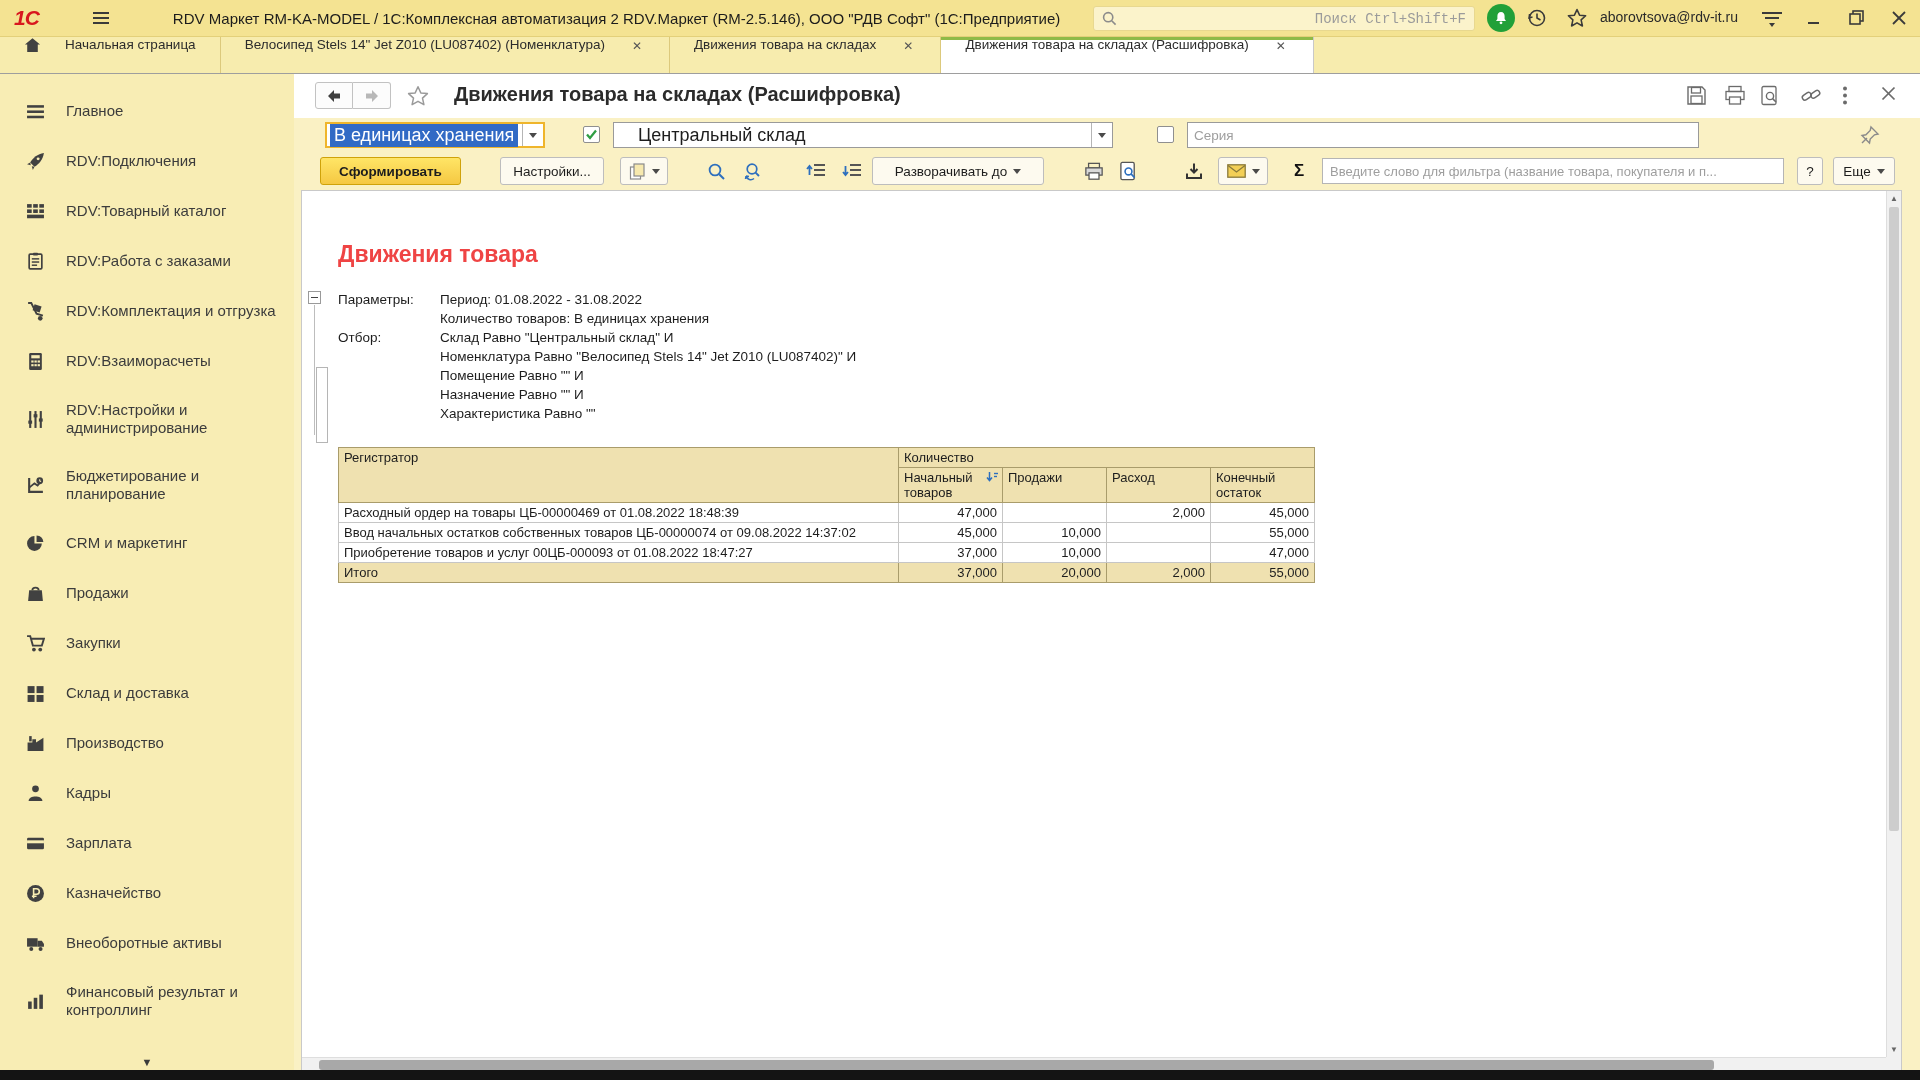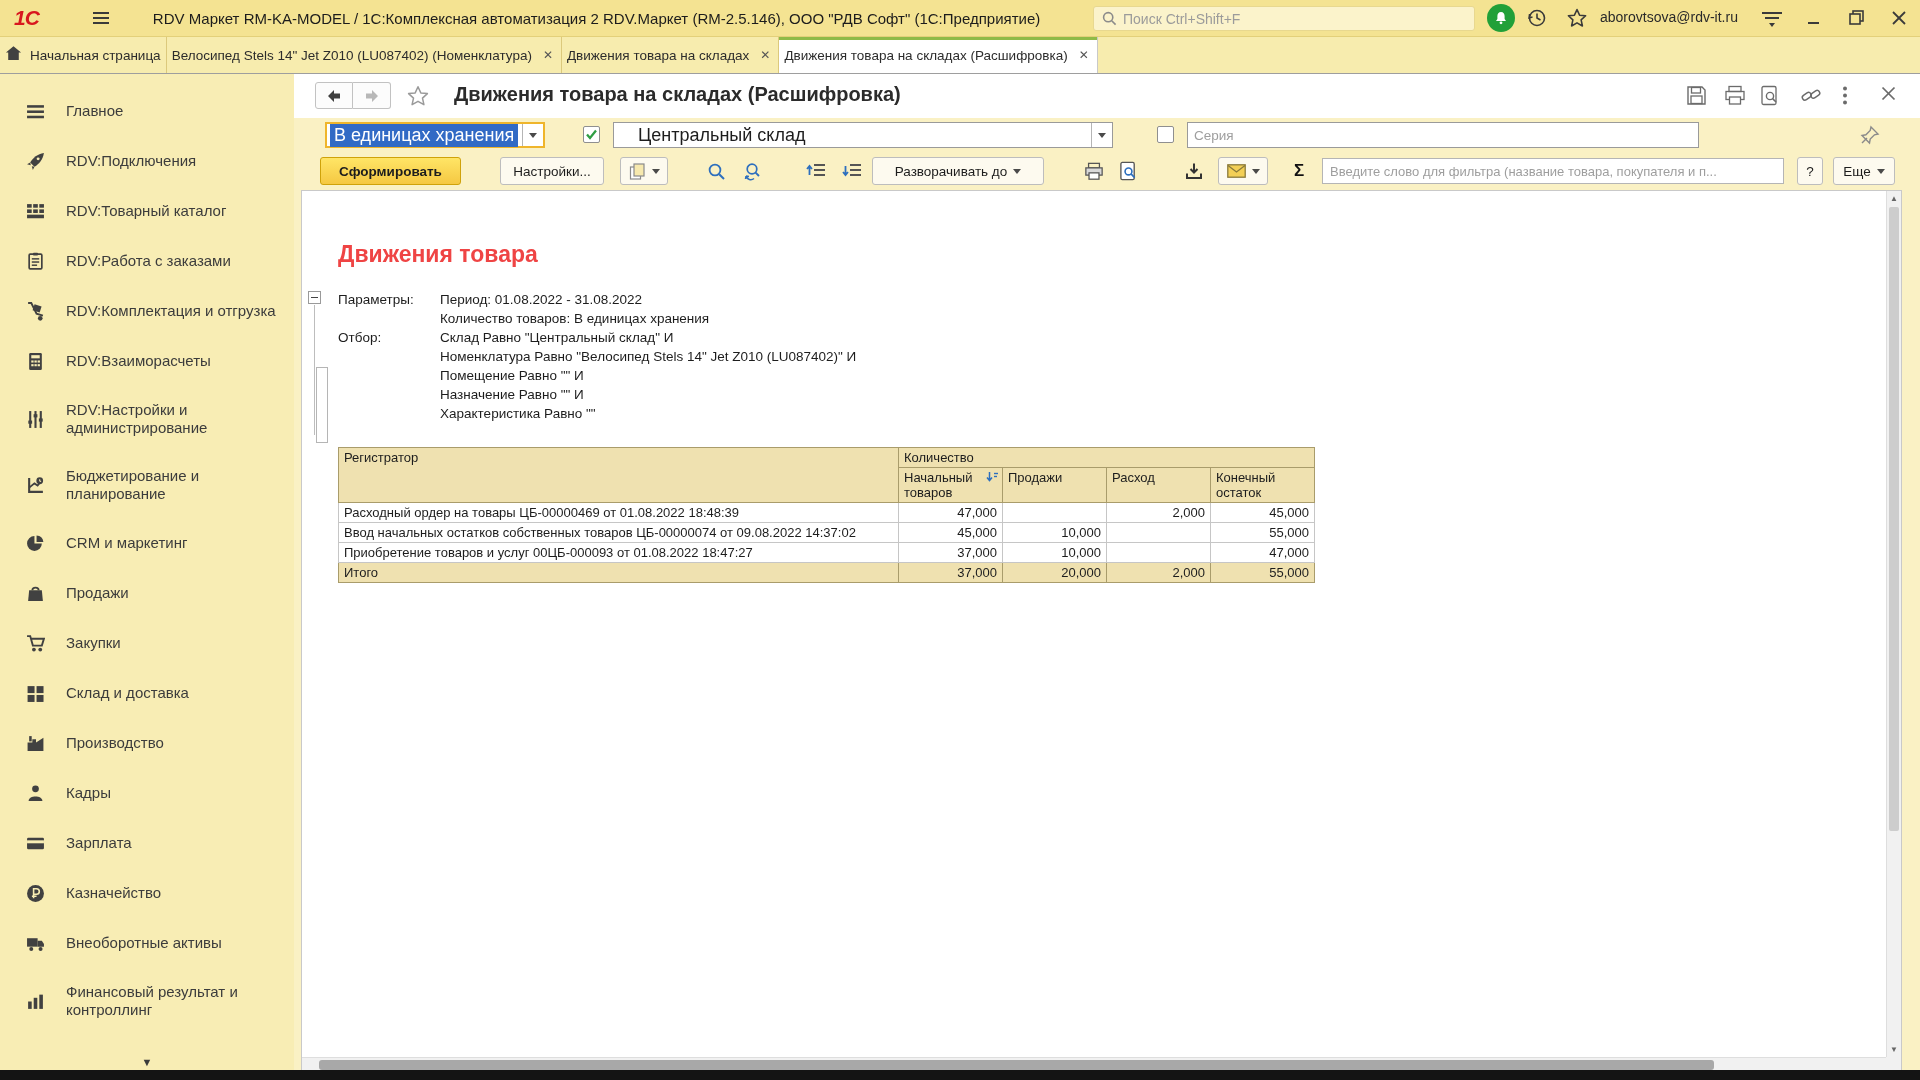--- a/index.html
+++ b/index.html
@@ -4,33 +4,33 @@
 <style>
   * { margin:0; padding:0; box-sizing:border-box; }
   html,body { width:1920px; height:1080px; overflow:hidden; font-family:"Liberation Sans",sans-serif; }
   body { background:#faf1c4; color:#1d1d1d; position:relative; }
 
   
   .topbar { position:relative; height:37px; background:#f4e392; display:flex; align-items:center; border-bottom:1px solid #e3d07a;gap:32px; }
   .logo-1c { font-weight:bold; font-size:21px; color:#d8171e; margin-left:14px; letter-spacing:-1px; font-style:italic; }
   .hamburger { margin-left:22px; display:inline-flex; flex-direction:column; gap:3px; cursor:pointer; }
   .hamburger i { display:block; width:16px; height:2px; background:#3a3a3a; }
-  .win-title { margin-left:12px; font-size:15px; color:#1c1c1c; white-space:nowrap; }
+  .win-title { margin-left:32px; font-size:15px; color:#1c1c1c; white-space:nowrap; }
   .top-search { position:absolute; left:1093px; top:6px; width:382px; height:25px; background:#fbf3cb; border:1px solid #e8d88f; border-radius:3px; display:flex; align-items:center; padding:0 8px; }
-  .top-search input { border:none; outline:none; background:transparent; font-size:14px; color:#a16207; width:100%; font-family:Liberation Sans, sans-serif; }
+  .top-search input { border:none; outline:none; background:transparent; font-size:14px; color:#a16207; width:100%; font-family:Liberation Mono, monospace;text-align:right; }
   .top-search input::placeholder { color:#9b9b9b; }
   .bell-btn { position:absolute; left:1487px; top:4px; width:28px; height:28px; border-radius:50%; background:#21a038; display:flex; align-items:center; justify-content:center; cursor:pointer; }
   .icon-btn { cursor:pointer; display:inline-flex; align-items:center; justify-content:center; }
   .abs { position:absolute; }
   .user-email { position:absolute; left:1600px; top:9px; font-size:14px; color:#2a2a2a; cursor:pointer; }
   .win-ctrl { font-size:15px; color:#3a3a3a; }
 
   
   .tabbar { height:37px; background:#f7ecae; display:flex; align-items:stretch; border-bottom:1px solid #9e9e9e; }
-  .tab { display:flex; align-items:center; gap:8px; padding:0 5px; font-size:13.5px; color:#2c2c2c; border-right:1px solid #dcc97c; cursor:pointer; white-space:nowrap; position:relative; }
+  .tab { display:flex; align-items:flex-start; gap:24px; padding:0 24px; font-size:13.5px; color:#2c2c2c; border-right:1px solid #dcc97c; cursor:pointer; white-space:nowrap; position:relative; }
   .tab .tab-close { color:#555; font-size:12px; padding:2px 3px; cursor:pointer; }
   .tab.active { background:#ffffff; border-right:1px solid #c9c9c9; }
   .tab.active::before { content:""; position:absolute; left:0; right:0; top:0; height:3px; background:#8fba48; }
 
   
   .main { display:flex; height:1006px; }
   .sidebar { width:294px; background:#f8edb4; flex:none; padding-top:12px; position:relative; }
   .side-item { display:flex; align-items:center; padding:15px 16px 15px 24px; cursor:pointer; }
   .side-icon { width:22px; height:20px; flex:none; display:flex; align-items:center; justify-content:center; }
   .side-label { margin-left:20px; font-size:15px; color:#3c3c3c; line-height:18px; }

